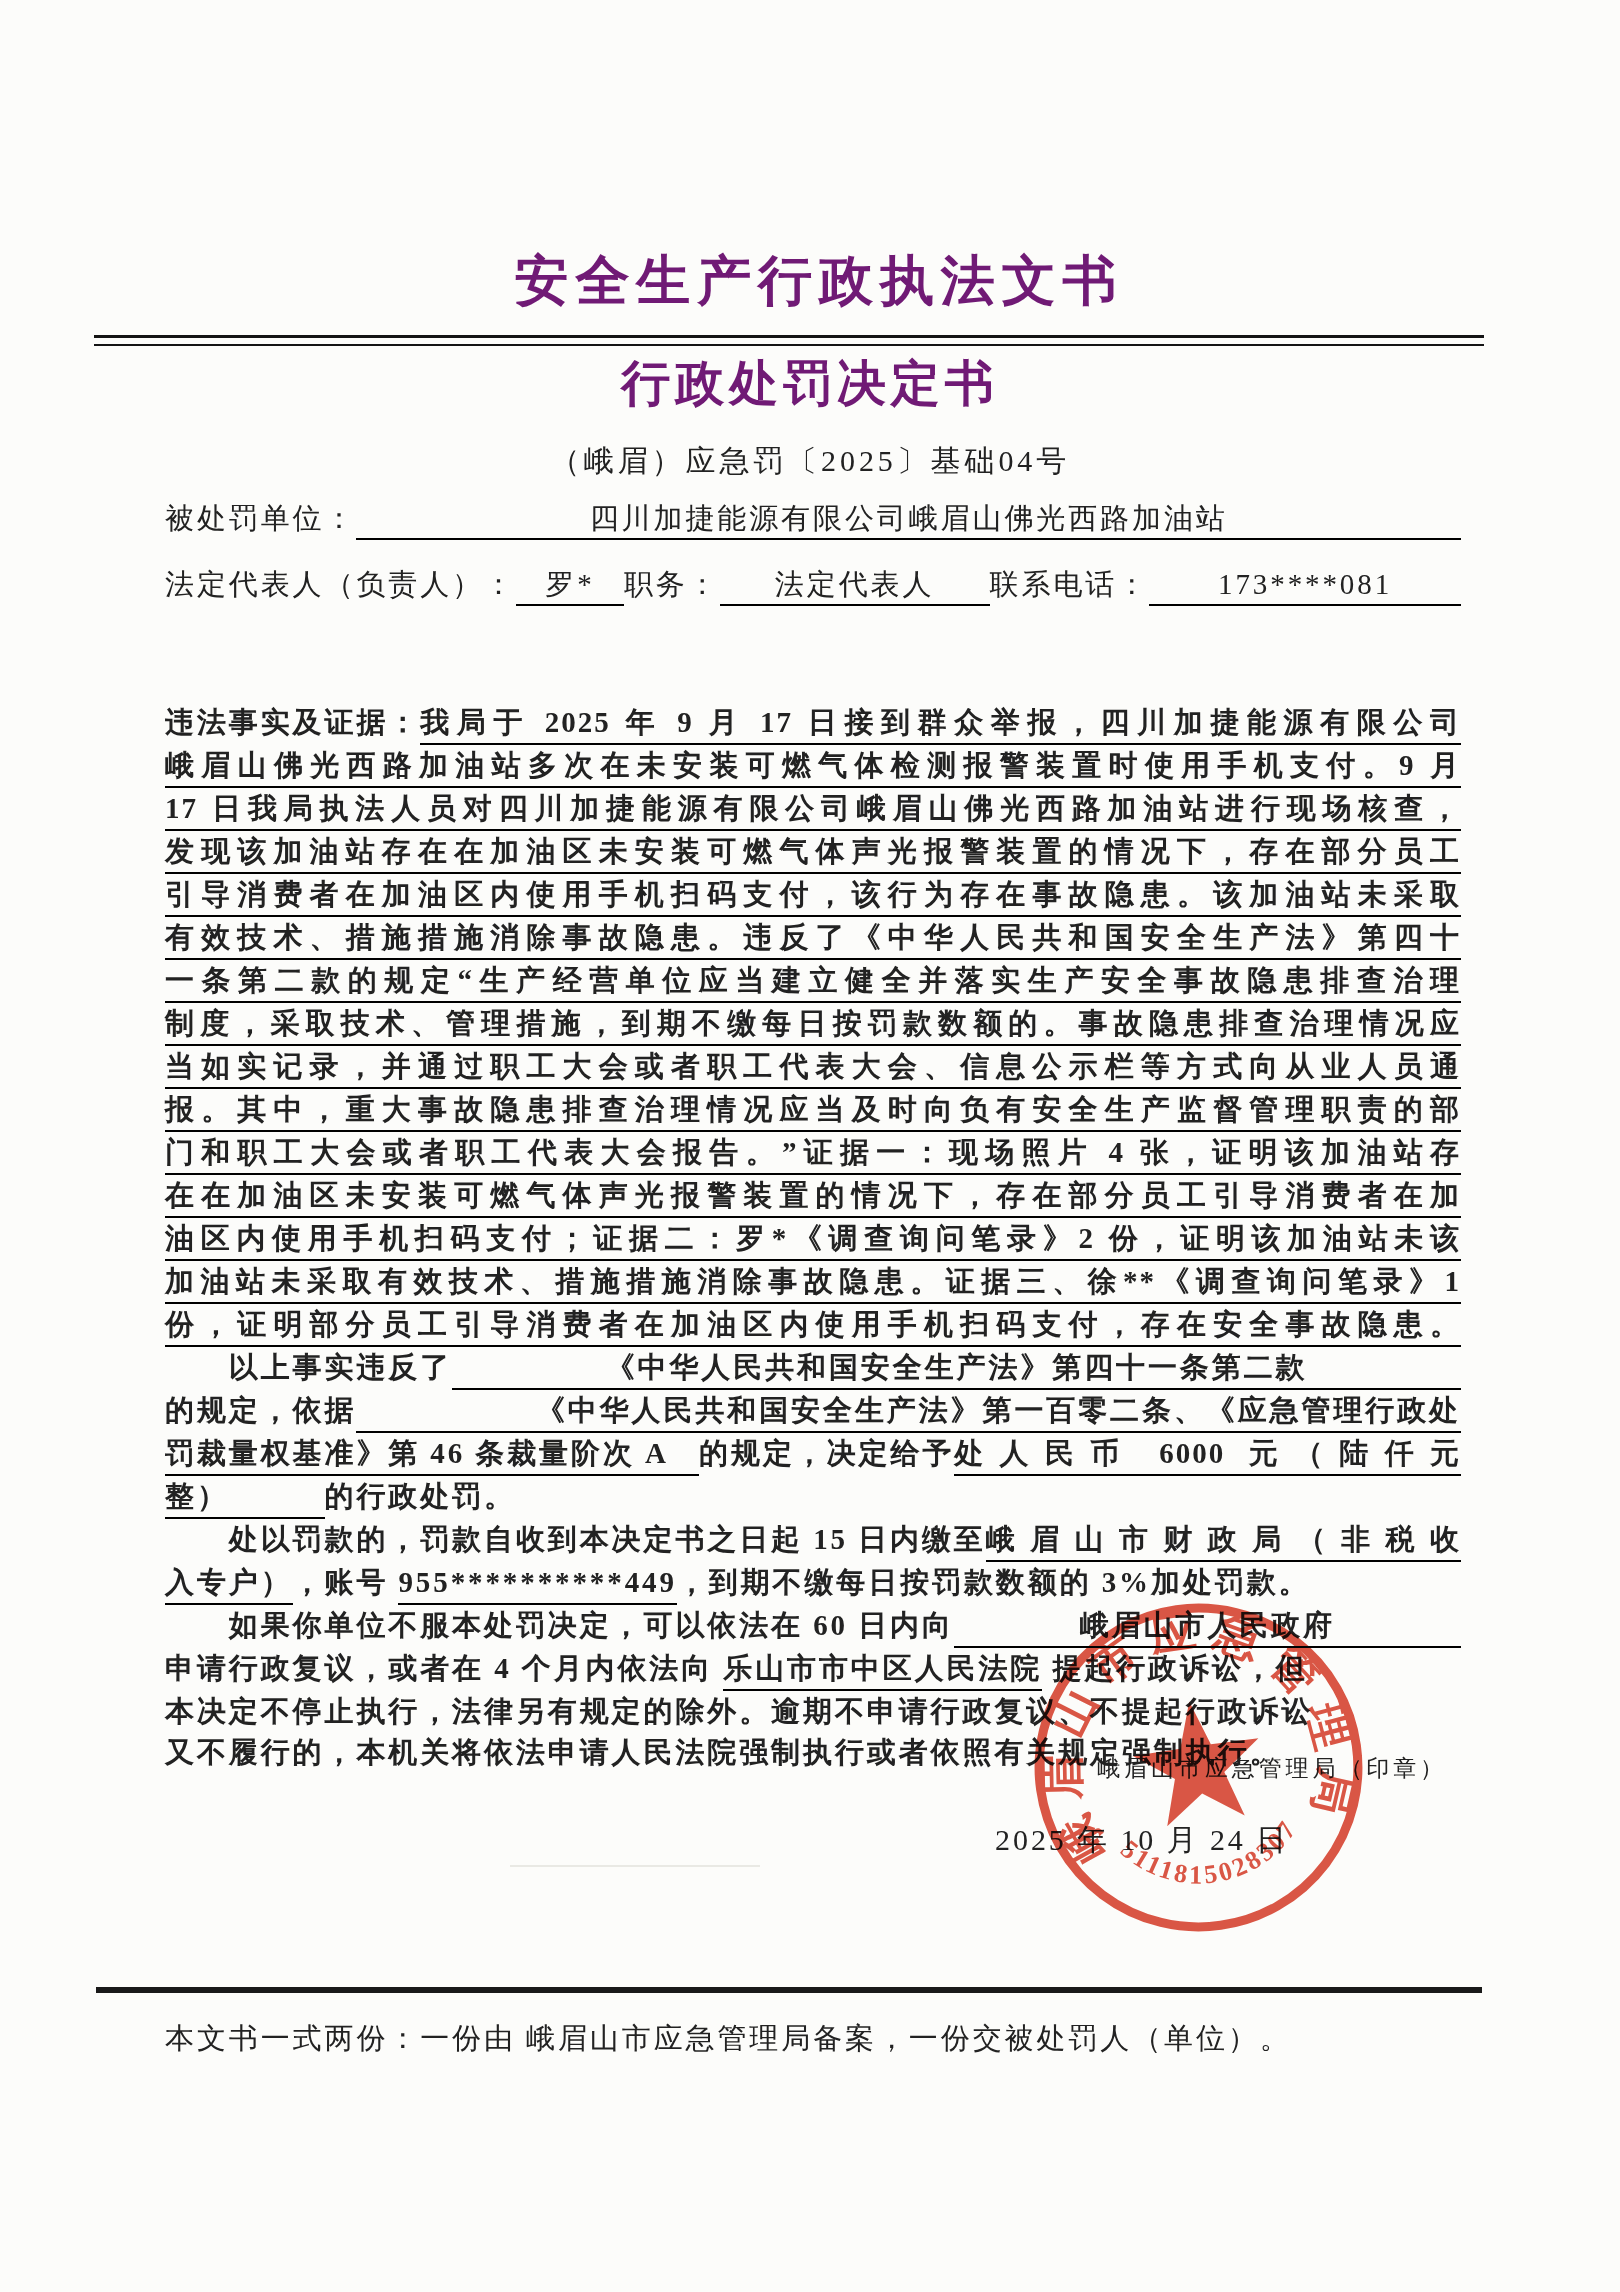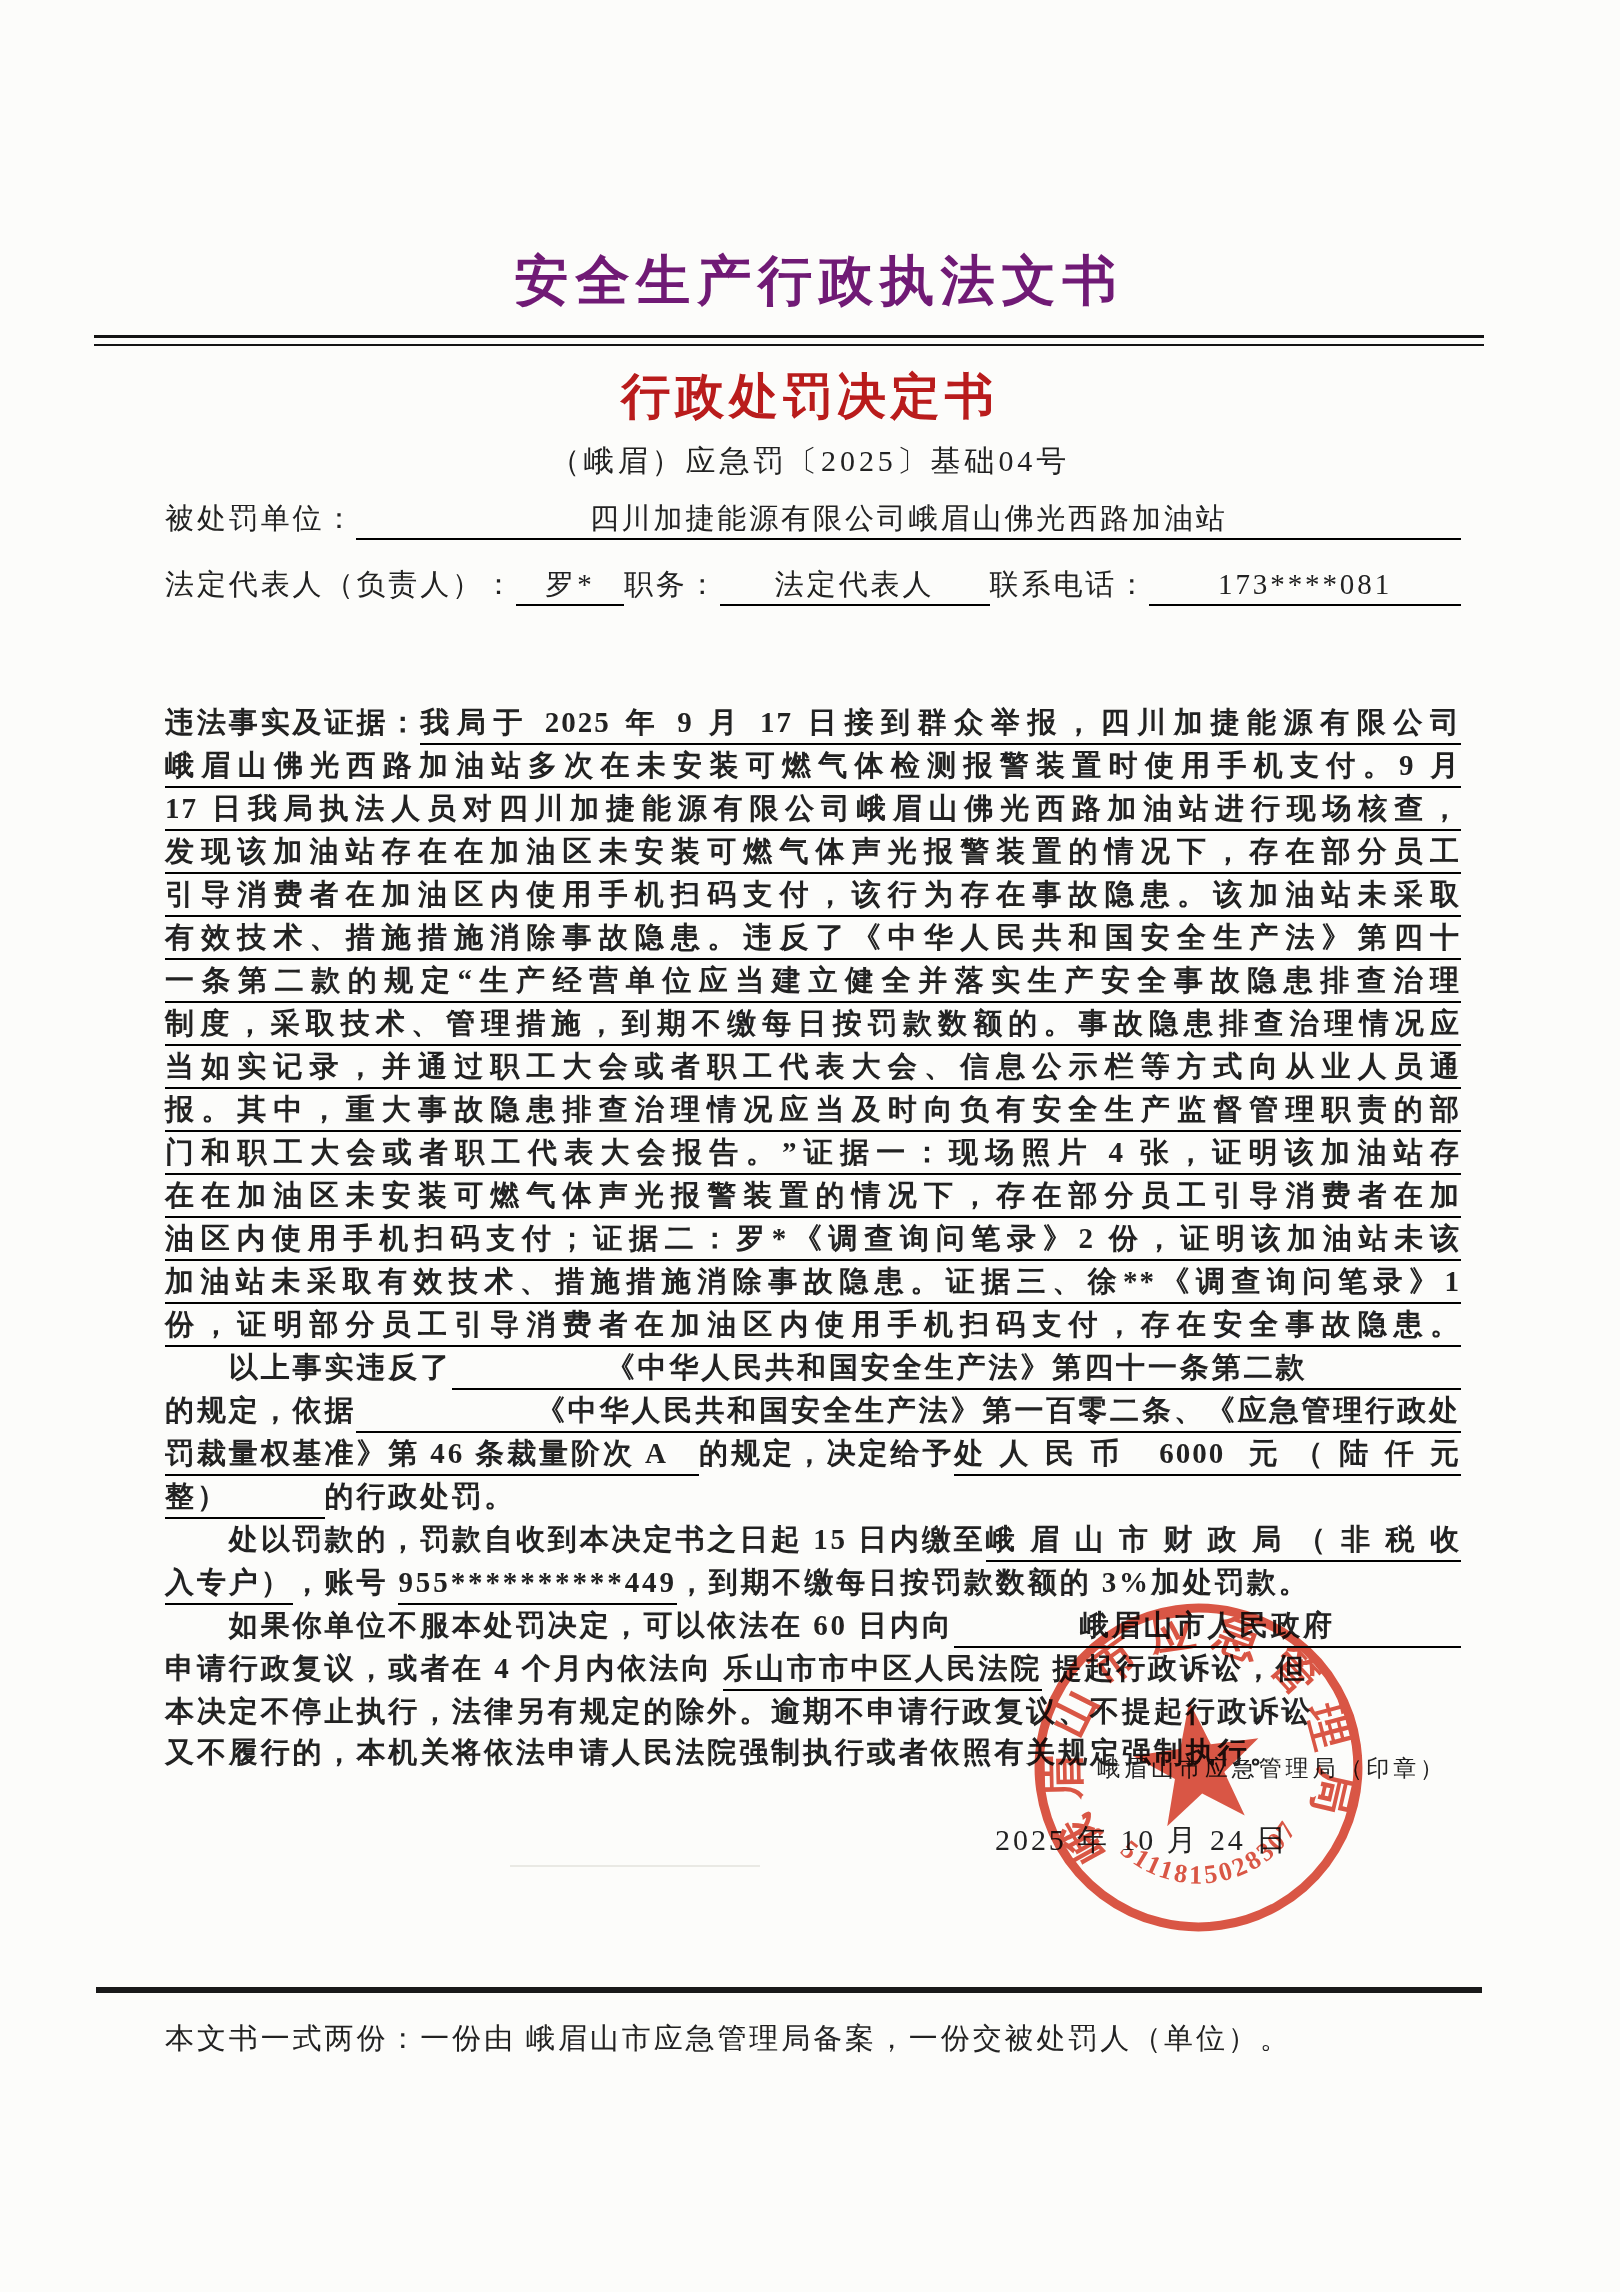--- a/index.html
+++ b/index.html
@@ -5,22 +5,22 @@
   html,body{margin:0;padding:0;background:#e8e8e8;}
   .page{
     position:relative;width:1620px;height:2293px;margin:0 auto;
     background:#fcfcfa;overflow:hidden;color:#222;
     font-family:"Liberation Serif","DejaVu Serif",serif;
   }
   .title1{position:absolute;top:245px;left:9px;width:100%;text-align:center;
     font-size:54px;font-weight:bold;letter-spacing:6.9px;color:#701a75;}
   .rule2{position:absolute;top:335px;left:94px;width:1390px;height:5.9px;
     border-top:3.9px solid #141414;border-bottom:2px solid #141414;}
-  .title2{position:absolute;top:364px;left:0;width:100%;text-align:center;
-    font-size:49px;font-weight:bold;letter-spacing:4.9px;color:#b91c1c;}
+  .title2{position:absolute;top:351px;left:0;width:100%;text-align:center;
+    font-size:49px;font-weight:bold;letter-spacing:4.9px;color:#701a75;}
   .docno{position:absolute;top:441px;left:0;width:100%;text-align:center;
     font-size:30px;letter-spacing:3.9px;}
   .fields{position:absolute;top:499px;left:165px;width:1296px;}
   .fline{display:flex;align-items:flex-start;line-height:39px;font-size:29px;
     margin-bottom:24.5px;white-space:pre;letter-spacing:2.9px;}
   .content{position:absolute;top:702px;left:165px;width:1296px;font-weight:bold;}
   .bline{display:flex;align-items:stretch;line-height:41px;font-size:29px;
     white-space:pre;letter-spacing:2.9px;}
   .u{border-bottom:2px solid #000000;}
   .f-grow{flex:1 1 auto;}

